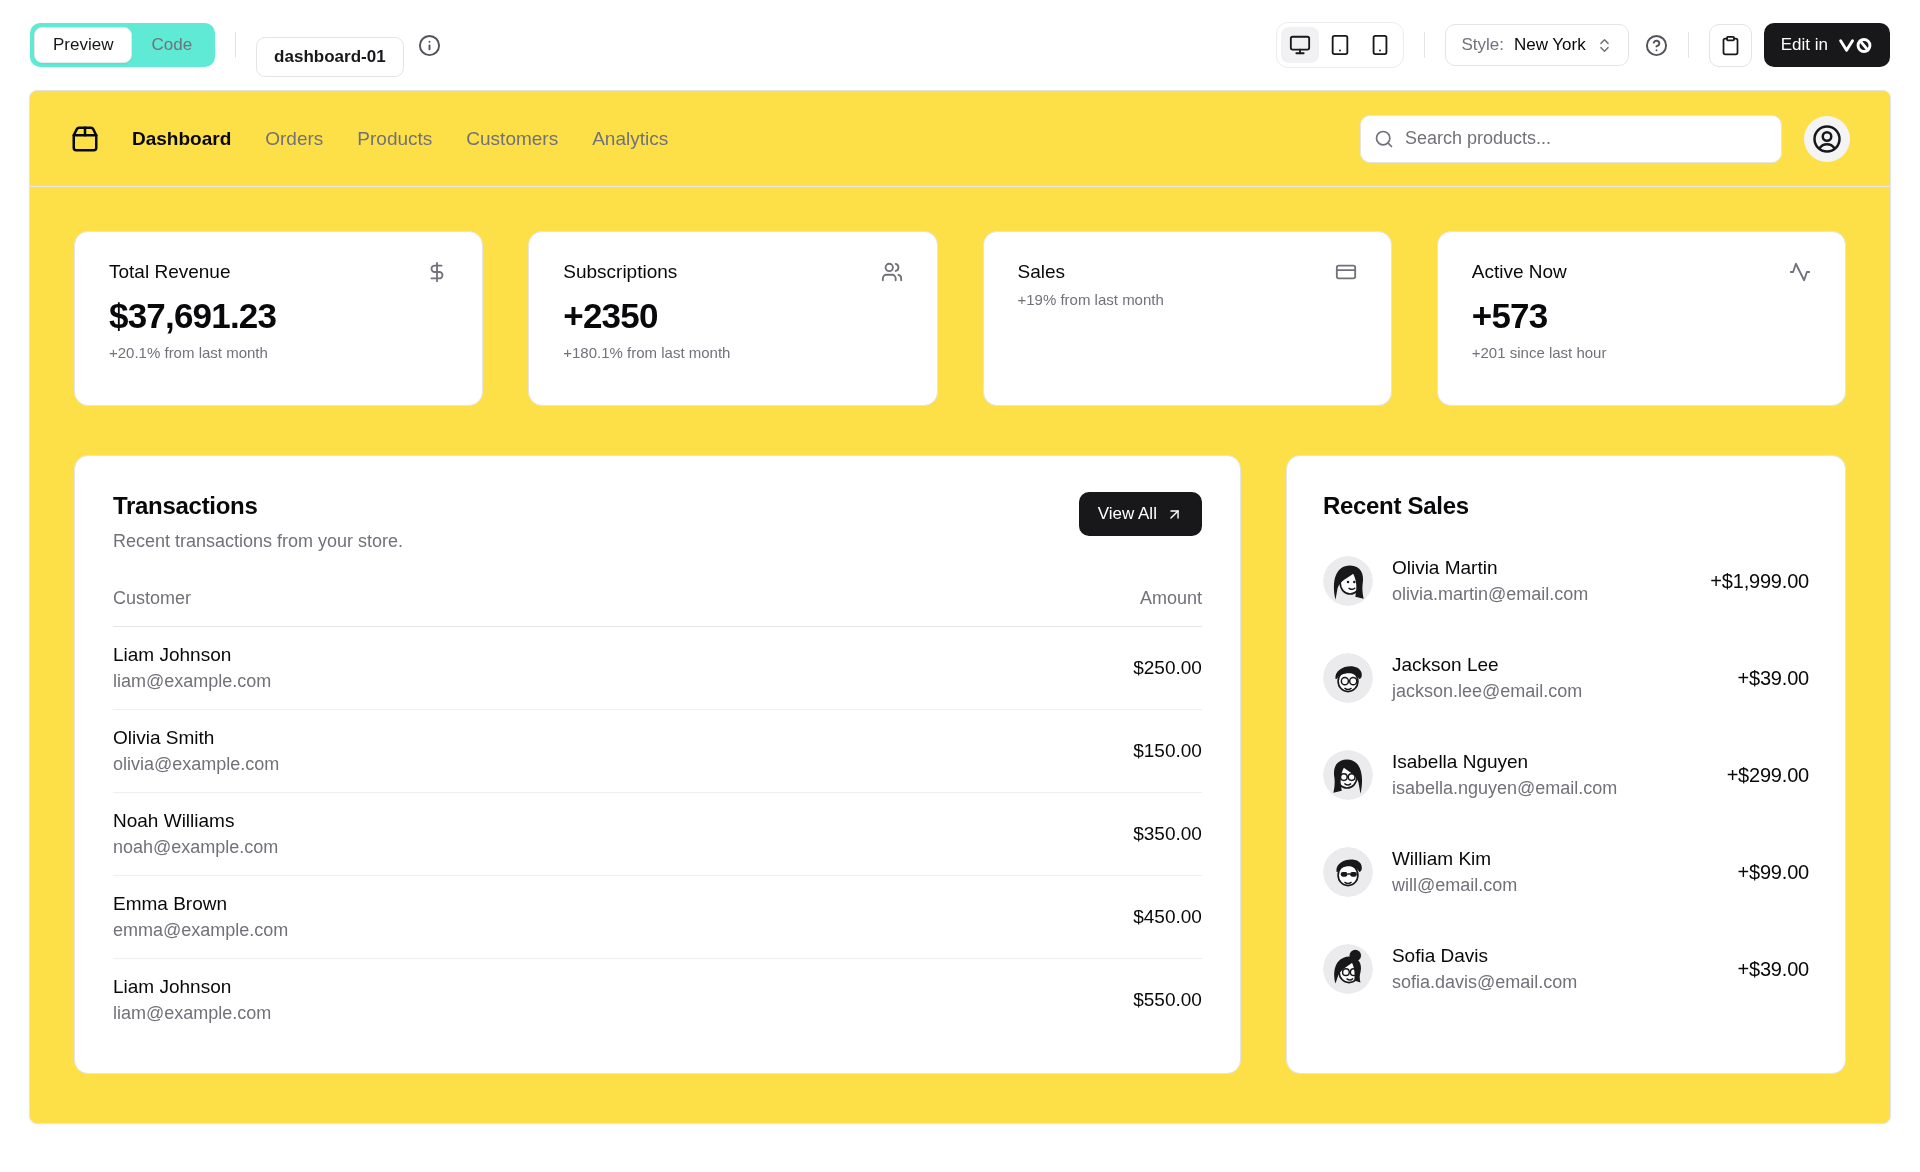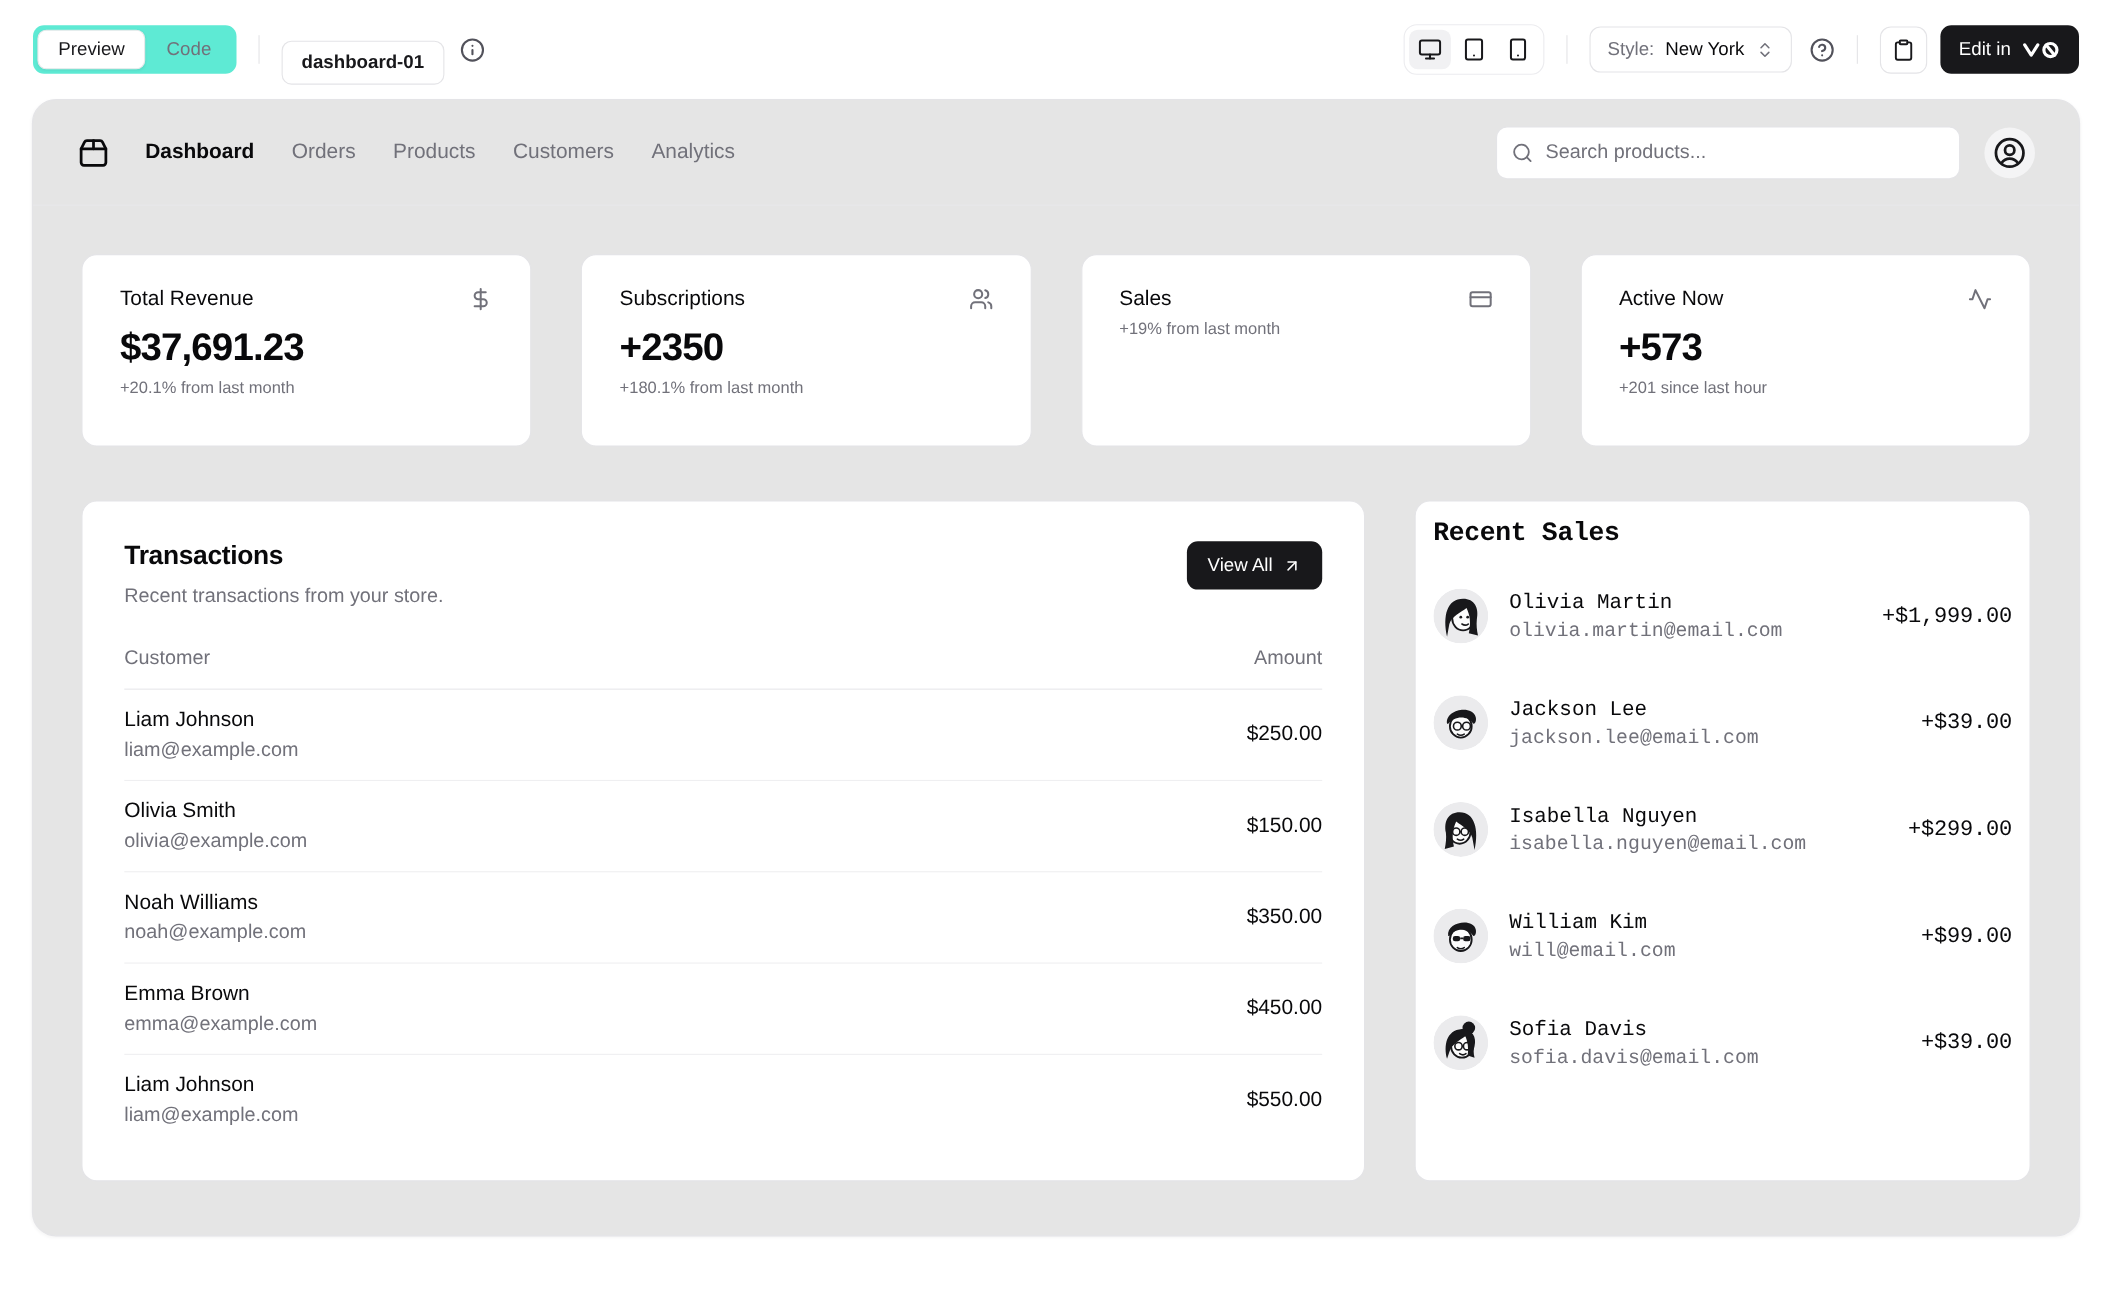--- a/index.html
+++ b/index.html
@@ -20,21 +20,21 @@
   .device-group { display:flex; align-items:center; gap:2px; border:1px solid #ececef; border-radius:12px; padding:4px; }
   .device-btn { width:38px; height:36px; display:flex; align-items:center; justify-content:center; border-radius:8px; color:#18181b; cursor:pointer; }
   .device-btn.active { background:#f1f1f3; }
   .style-select { display:flex; align-items:center; gap:10px; border:1px solid #e4e4e7; border-radius:10px; padding:10px 15px; cursor:pointer; }
   .style-label { font-size:17px; color:#71717a; }
   .style-value { font-size:17px; font-weight:500; color:#09090b; }
   .sq-btn { width:43px; height:43px; border:1px solid #e4e4e7; border-radius:10px; background:#fff; display:flex; align-items:center; justify-content:center; color:#18181b; cursor:pointer; }
   .v0-btn { display:flex; align-items:center; gap:10px; background:#18181b; color:#fff; border:none; border-radius:10px; padding:12px 17px; font-size:17px; font-weight:500; margin-left:12px; cursor:pointer; font-family:inherit; }
 
   
-  .preview { margin:0 29px; height:1034px; background:#e5e5e5; border:1px solid #e4e4e7; border-radius:22px; box-shadow:0 1px 3px rgba(0,0,0,.04); overflow:hidden; }
+  .preview { margin:0 29px; height:1034px; background:#fde047; border:1px solid #e4e4e7; border-radius:8px; box-shadow:0 1px 3px rgba(0,0,0,.04); overflow:hidden; }
 
   
   .nav { height:96px; display:flex; align-items:center; padding:0 40px; border-bottom:1px solid #e9e9eb; }
   .logo { color:#09090b; margin-right:32px; cursor:pointer; }
   .nav-links { display:flex; align-items:center; gap:34px; }
   .nav-link { font-size:19px; color:#71717a; cursor:pointer; }
   .nav-link.active { color:#09090b; font-weight:600; }
   .search-wrap { margin-left:auto; position:relative; }
   .search-wrap svg { position:absolute; left:14px; top:14px; color:#71717a; }
   .search-input { width:422px; height:48px; border:1px solid #e4e4e7; border-radius:10px; padding:0 14px 0 44px; font-size:18px; font-family:inherit; color:#09090b; outline:none; }
@@ -47,21 +47,21 @@
   .stat-card { flex:1; height:175px; border:1px solid #e4e4e7; border-radius:14px; padding:29px 34px; background:#fff; }
   .stat-head { display:flex; align-items:center; justify-content:space-between; }
   .stat-title { font-size:19px; font-weight:500; color:#09090b; }
   .stat-head svg { color:#71717a; }
   .stat-value { font-size:35px; font-weight:700; letter-spacing:-0.8px; margin-top:13px; }
   .stat-change { font-size:15px; color:#71717a; margin-top:8px; }
 
   .bottom-row { display:flex; gap:45px; margin-top:49px; }
   .panel { border:1px solid #e4e4e7; border-radius:14px; background:#fff; height:619px; }
   .tx-panel { width:1169px; padding:36px 38px; }
-  .rs-panel { width:561px; padding:16px;font-family:Liberation Mono, monospace; }
+  .rs-panel { width:561px; padding:36px; }
 
   .tx-head { display:flex; align-items:flex-start; justify-content:space-between; }
   .panel-title { font-size:24px; font-weight:600; letter-spacing:-0.3px; }
   .panel-sub { font-size:18px; color:#71717a; margin-top:11px; }
   .viewall-btn { display:flex; align-items:center; gap:9px; background:#18181b; color:#fff; border:none; border-radius:10px; padding:12px 19px; font-size:17px; font-weight:500; cursor:pointer; font-family:inherit; }
 
   .tx-table { margin-top:36px; }
   .tx-cols { display:flex; justify-content:space-between; font-size:18px; color:#71717a; padding-bottom:17px; border-bottom:1px solid #e7e7ea;margin-top:12px; }
   .tx-row { display:flex; justify-content:space-between; align-items:center; padding:17px 0; border-bottom:1px solid #efeff1; }
   .tx-row:last-child { border-bottom:none; }

